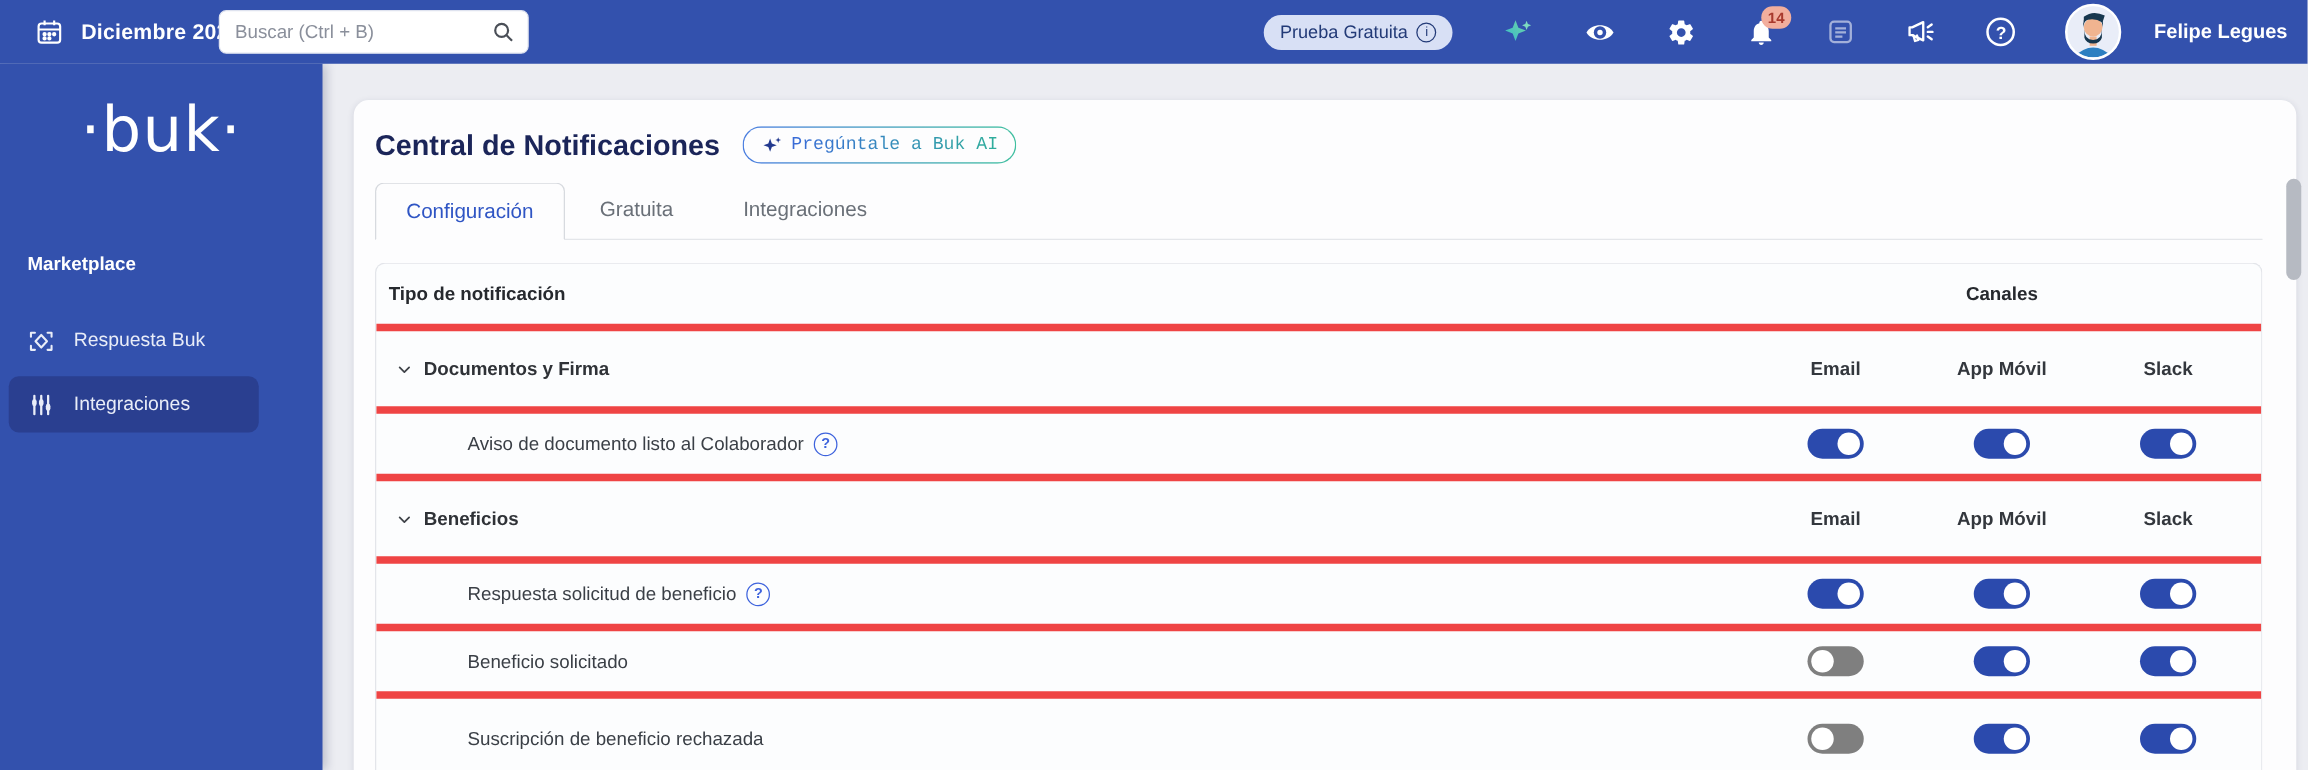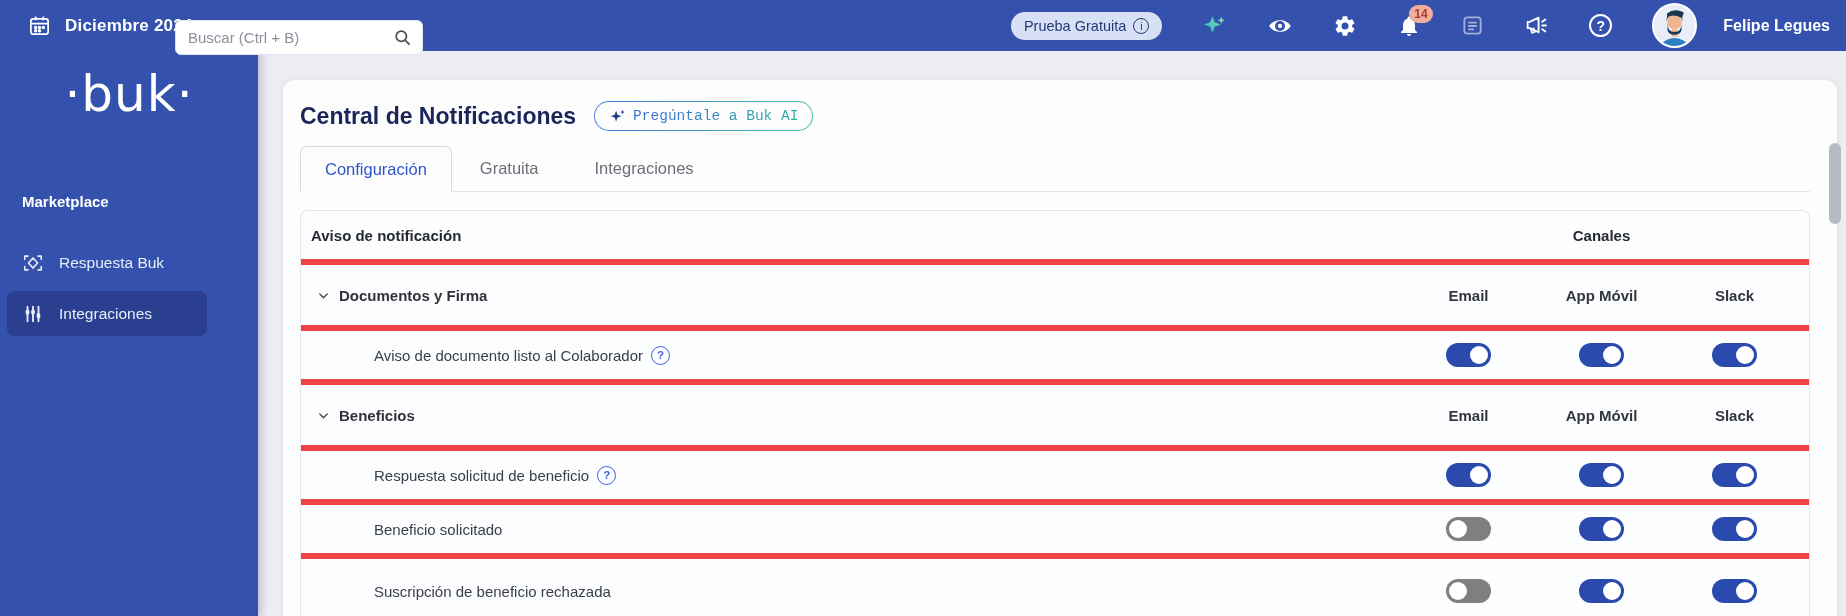--- a/index.html
+++ b/index.html
@@ -4,21 +4,21 @@
 <style>
   * { margin:0; padding:0; box-sizing:border-box; }
   html,body { width:1846px; height:616px; overflow:hidden; background:#ecedf2;
               font-family:"Liberation Sans", sans-serif; }
 
   
   .topbar { position:absolute; left:0; top:0; width:1846px; height:51px;
             background:#3351ad; display:flex; align-items:center; z-index:30; }
   .tb-left { display:flex; align-items:center; gap:14px; padding-left:28px; }
   .period-label { color:#fff; font-weight:bold; font-size:17px; letter-spacing:.2px; }
-  .search-wrap { position:absolute; left:175px; top:20px; width:248px; height:35px;
+  .search-wrap { position:absolute; left:175px; top:8px; width:248px; height:35px;
                  background:#fff; border-radius:6px; display:flex; align-items:center;
                  padding:0 10px 0 12px; border:1px solid #dfe3ef; }
   .search-wrap input { flex:1; border:none; outline:none; font-size:15px; color:#333;
                        font-family:"Liberation Sans", sans-serif; background:transparent; }
   .search-wrap input::placeholder { color:#8a8f9b; }
   .tb-right { margin-left:auto; display:flex; align-items:center; gap:40px; padding-right:16px; }
   .icon-btn { position:relative; background:none; border:none; cursor:pointer;
               display:flex; align-items:center; justify-content:center; padding:0; }
   .trial-pill { height:28px; border-radius:14px; background:#d8e0f5; border:none;
                 display:flex; align-items:center; gap:7px; padding:0 13px;
@@ -35,21 +35,21 @@
                color:#fff; font-size:14px; font-weight:bold; display:flex;
                align-items:center; justify-content:center; }
   .avatar { width:45px; height:45px; border-radius:50%; overflow:hidden;
             border:2px solid #fff; background:#e9edf8; flex:none; }
   .user-name { color:#fff; font-weight:bold; font-size:16px; margin-left:-14px; }
 
   
   .sidebar { position:absolute; left:0; top:51px; width:258px; height:565px;
              background:#3351ad; box-shadow:3px 0 8px rgba(10,20,60,.22); z-index:20; }
   .logo { color:#fff; font-family:"DejaVu Sans", sans-serif; font-size:50px;
-          text-align:center; margin-top:14px; letter-spacing:1px; }
+          text-align:center; margin-top:24px; letter-spacing:1px; }
   .section-label { color:#fff; font-weight:bold; font-size:15px; margin:70px 0 0 22px; }
   .side-items { margin-top:30px; display:flex; flex-direction:column; gap:6px; }
   .side-item { width:200px; height:45px; margin-left:7px; border-radius:8px;
                display:flex; align-items:center; gap:15px; padding-left:15px;
                color:#e9edf8; font-size:15.5px; cursor:pointer; }
   .side-item.active { background:#2a3f90; }
 
   
   .main { position:absolute; left:258px; top:51px; right:0; bottom:0; }
   .card { position:absolute; left:25px; top:29px; width:1554px; height:610px;
@@ -255,21 +255,21 @@
 
     <div class="tabs">
       <div class="tab active">Configuración</div>
       <div class="tab">Gratuita</div>
       <div class="tab">Integraciones</div>
     </div>
 
     <div class="ntable">
 
       <div class="t-header">
-        <div class="th-left">Aviso de notificación</div>
+        <div class="th-left">Tipo de notificación</div>
         <div class="th-right">Canales</div>
       </div>
 
       <div class="t-row t-group">
         <div class="group-label">
           <span class="chev">
             <svg width="13" height="13" viewBox="0 0 24 24" fill="none" stroke="#3f4349" stroke-width="2.6" stroke-linecap="round" stroke-linejoin="round">
                 <path d="M5 9 l7 7 7-7"></path>
               </svg>
           </span>

